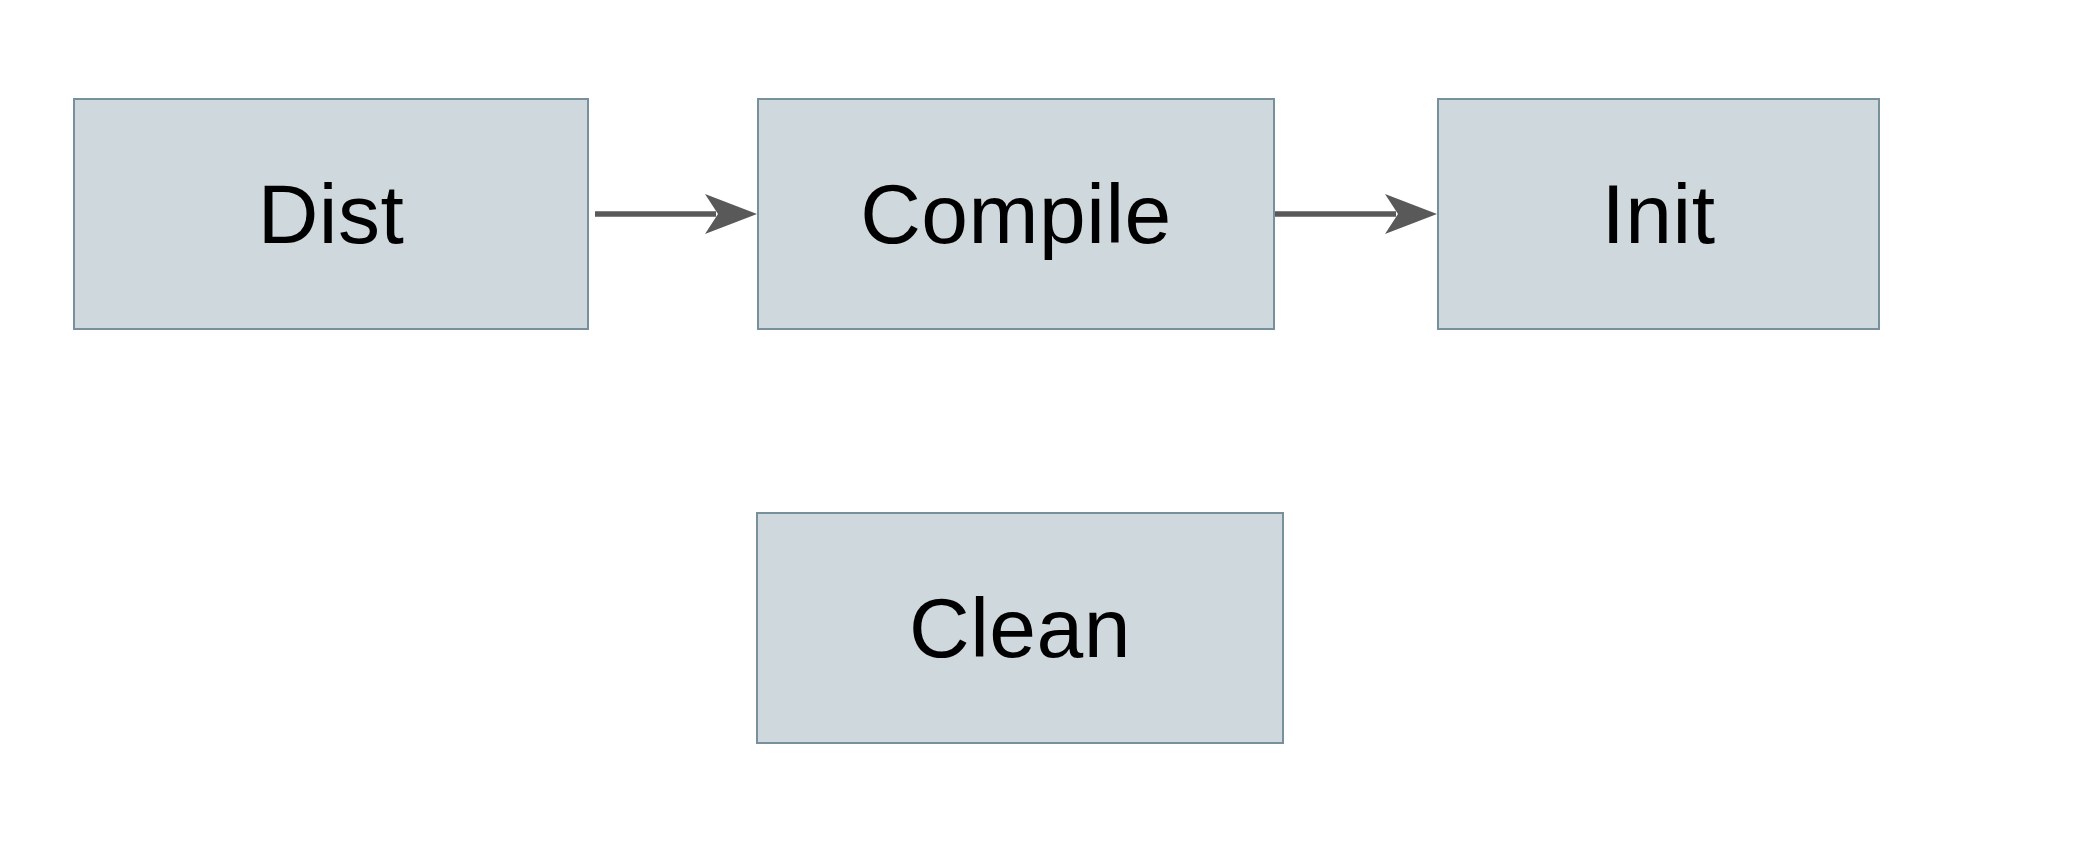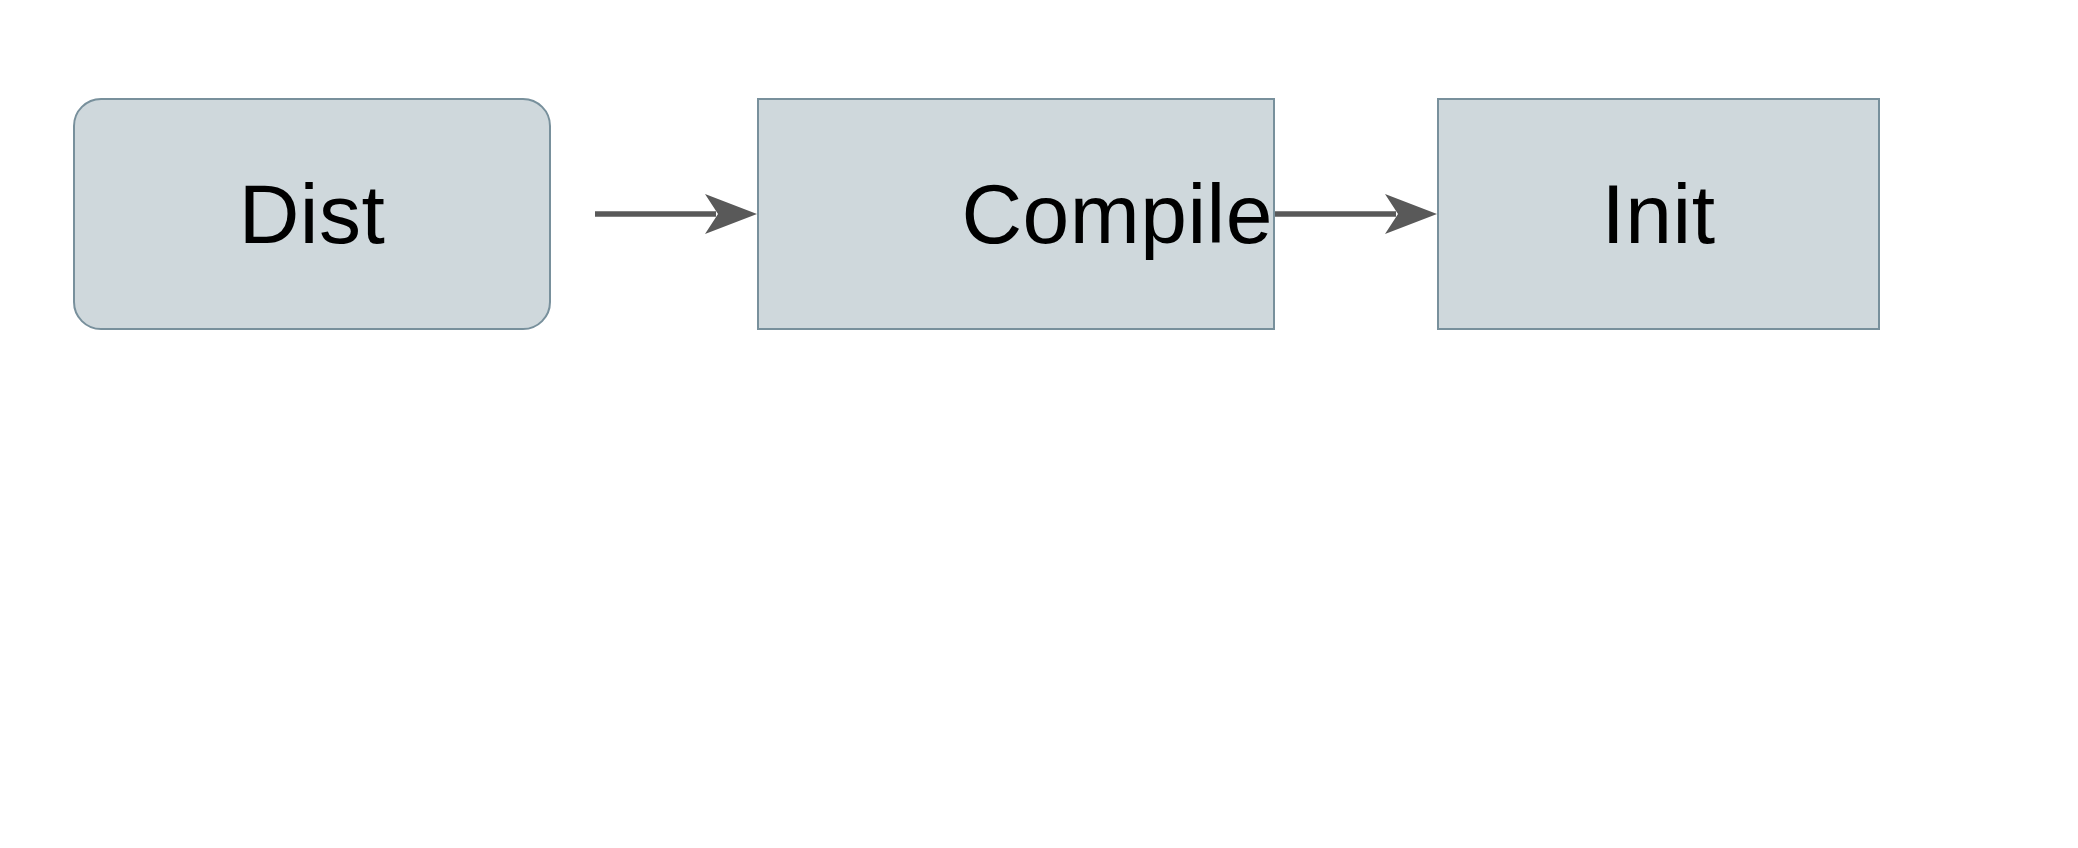--- a/index.html
+++ b/index.html
@@ -25,22 +25,22 @@
   }
   .node {
     position: absolute;
     box-sizing: border-box;
     background: #cfd8dc;
     border: 2px solid #78909c;
     display: flex;
     align-items: center;
     justify-content: center;
   }
-  .node-dist    { left: 73px;   top: 98px;  width: 478px; height: 232px; border-radius: 28px; }
-  .node-compile { left: 757px;  top: 98px;  width: 518px; height: 232px; justify-content: flex-end; }
+  .node-dist    { left: 73px;   top: 98px;  width: 516px; height: 232px; }
+  .node-compile { left: 757px;  top: 98px;  width: 518px; height: 232px; }
   .node-init    { left: 1437px; top: 98px;  width: 443px; height: 232px; }
   .node-clean   { left: 756px;  top: 512px; width: 528px; height: 232px; }
   .node-label {
     color: #000000;
     font-size: 84px;
     line-height: 1;
     white-space: nowrap;
     letter-spacing: 0.5px;
   }
 </style>
@@ -67,14 +67,17 @@
   </div>
 
   <div class="node node-compile">
     <span class="node-label">Compile</span>
   </div>
 
   <div class="node node-init">
     <span class="node-label">Init</span>
   </div>
 
+  <div class="node node-clean">
+    <span class="node-label">Clean</span>
+  </div>
 
 </div>
 
 </body></html>

